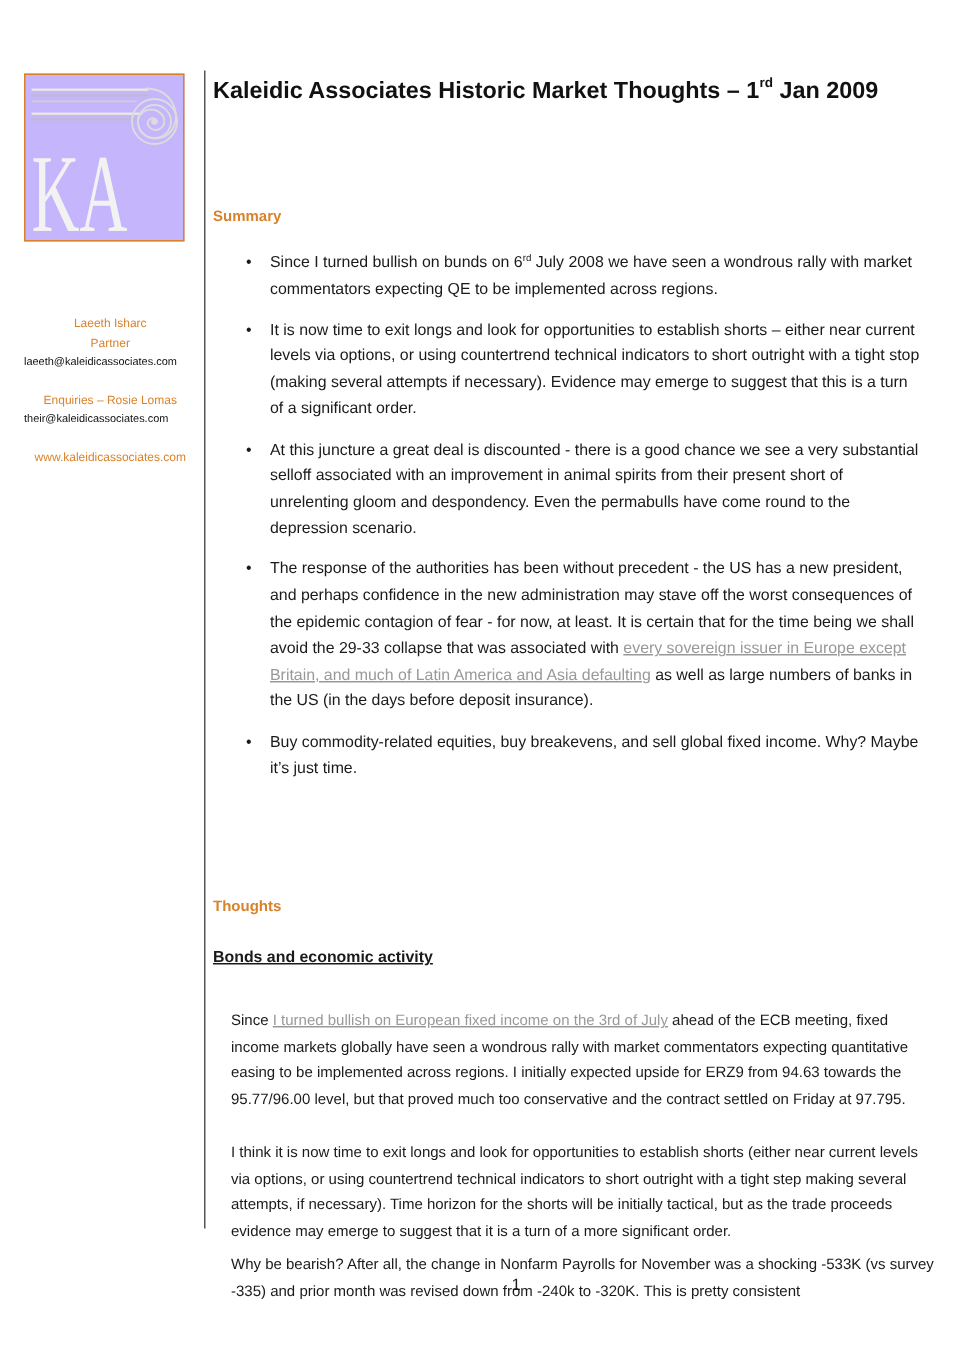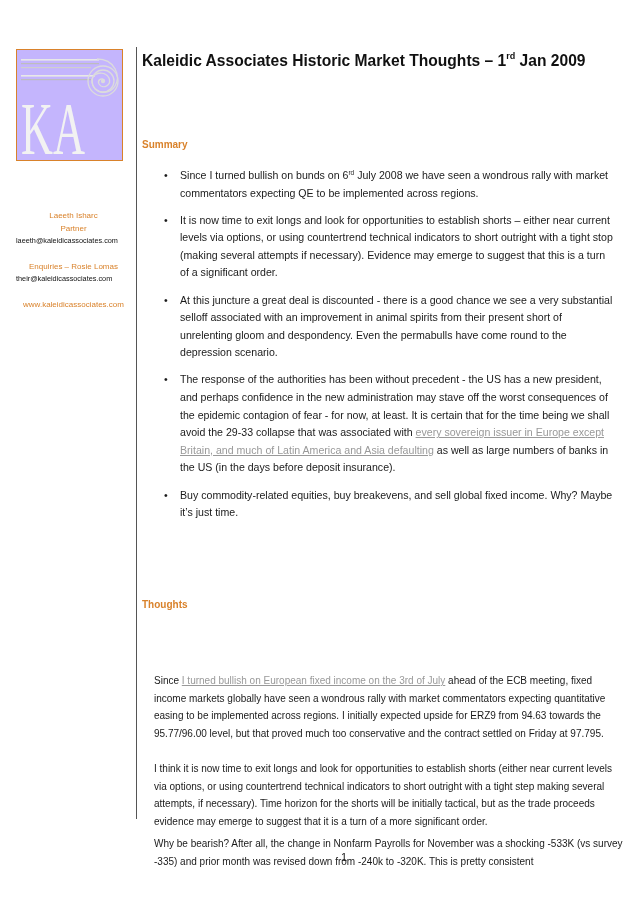--- a/index.html
+++ b/index.html
@@ -94,19 +94,20 @@
       <span class="dot">•</span>
       <span>The response of the authorities has been without precedent - the US has a new president, and perhaps confidence in the new administration may stave off the worst consequences of the epidemic contagion of fear - for now, at least.  It is certain that for the time being we shall avoid the 29-33 collapse that was associated with </span><a class="doclink">every sovereign issuer in Europe except Britain, and much of Latin America and Asia defaulting</a><span> as well as large numbers of banks in the US (in the days before deposit insurance).</span>
     </li>
     <li>
       <span class="dot">•</span>
       <span>Buy commodity-related equities, buy breakevens, and sell global fixed income.  Why?  Maybe it’s just time.</span>
     </li>
   </ul>
 
   <h2 class="h-orange thoughts-h">Thoughts</h2>
+  <div class="subhead">Bonds and economic activity</div>
 
   <p class="para p1"><span>Since </span><a class="doclink">I turned bullish on European fixed income on the 3rd of July</a><span> ahead of the ECB meeting, fixed income markets globally have seen a wondrous rally with market commentators expecting quantitative easing to be implemented across regions.  I initially expected upside for ERZ9 from 94.63 towards the 95.77/96.00 level, but that proved much too conservative and the contract settled on Friday at 97.795.</span></p>
   <p class="para p2">I think it is now time to exit longs and look for opportunities to establish shorts (either near current levels via options, or using countertrend technical indicators to short outright with a tight step making several attempts, if necessary).  Time horizon for the shorts will be initially tactical, but as the trade proceeds evidence may emerge to suggest that it is a turn of a more significant order.</p>
   <p class="para p3">Why be bearish?  After all, the change in Nonfarm Payrolls for November was a shocking -533K (vs survey -335) and prior month was revised down from -240k to -320K.  This is pretty consistent</p>
 </div>
 
 <div class="pagenum">1</div>
 
 </body></html>

